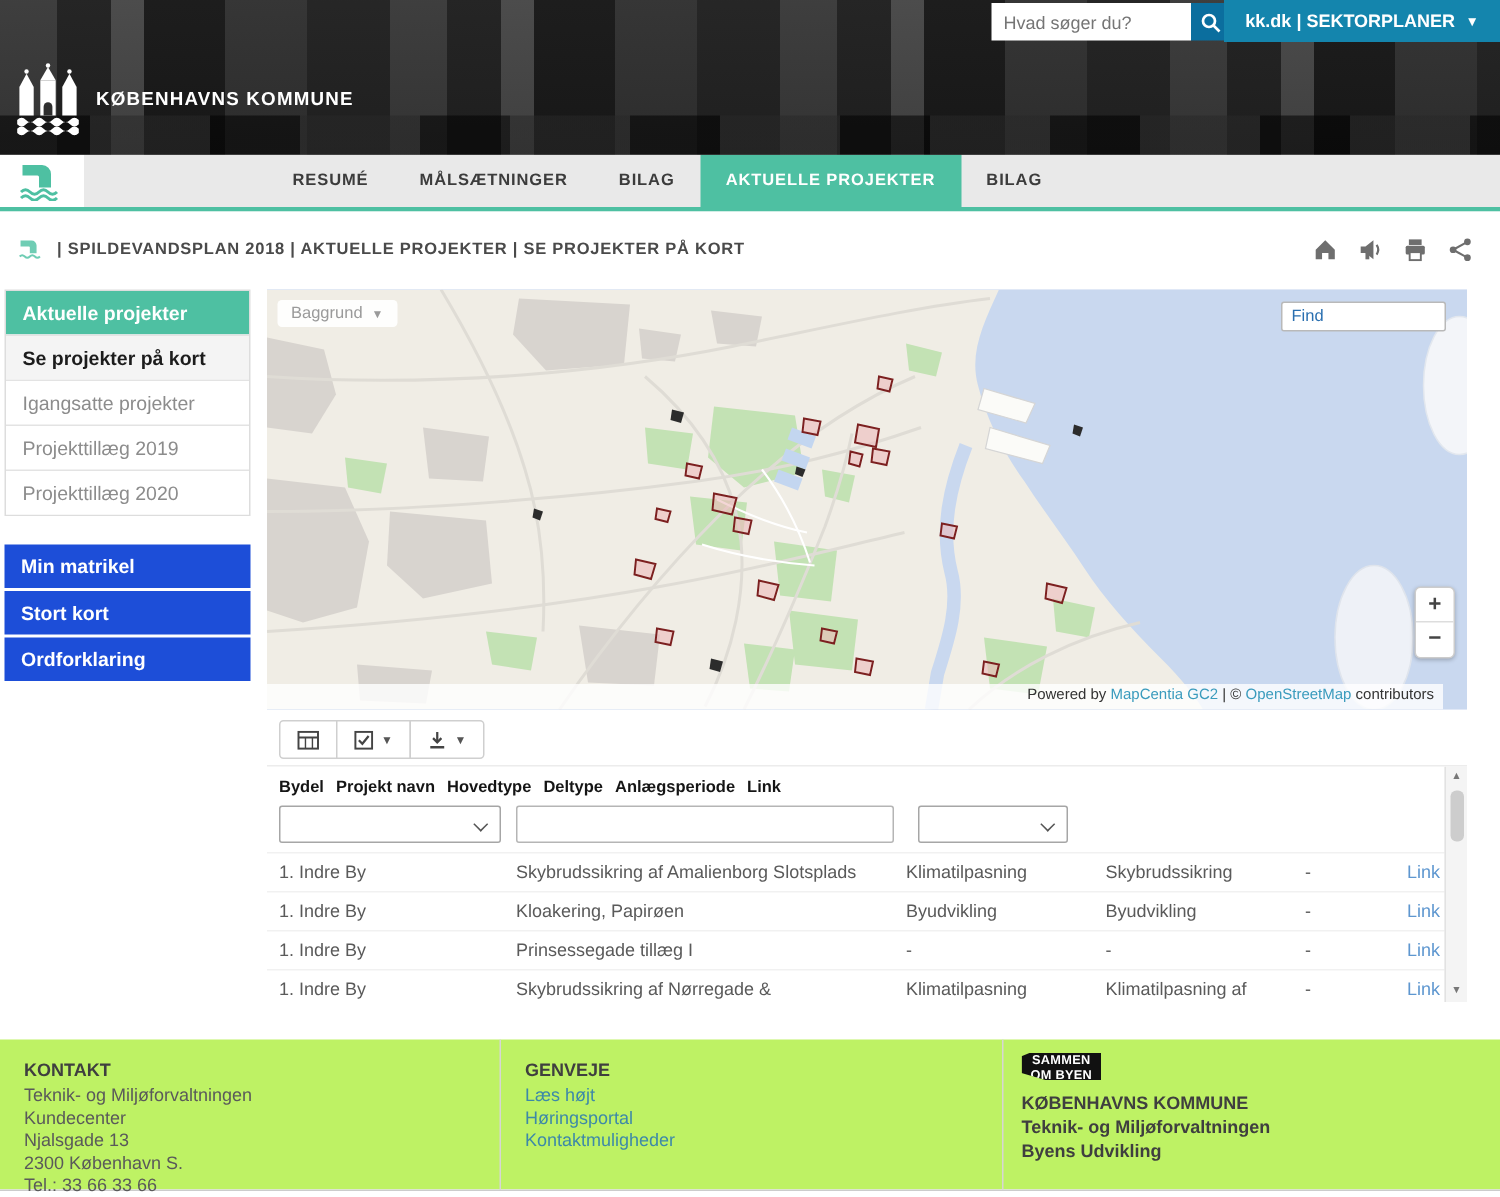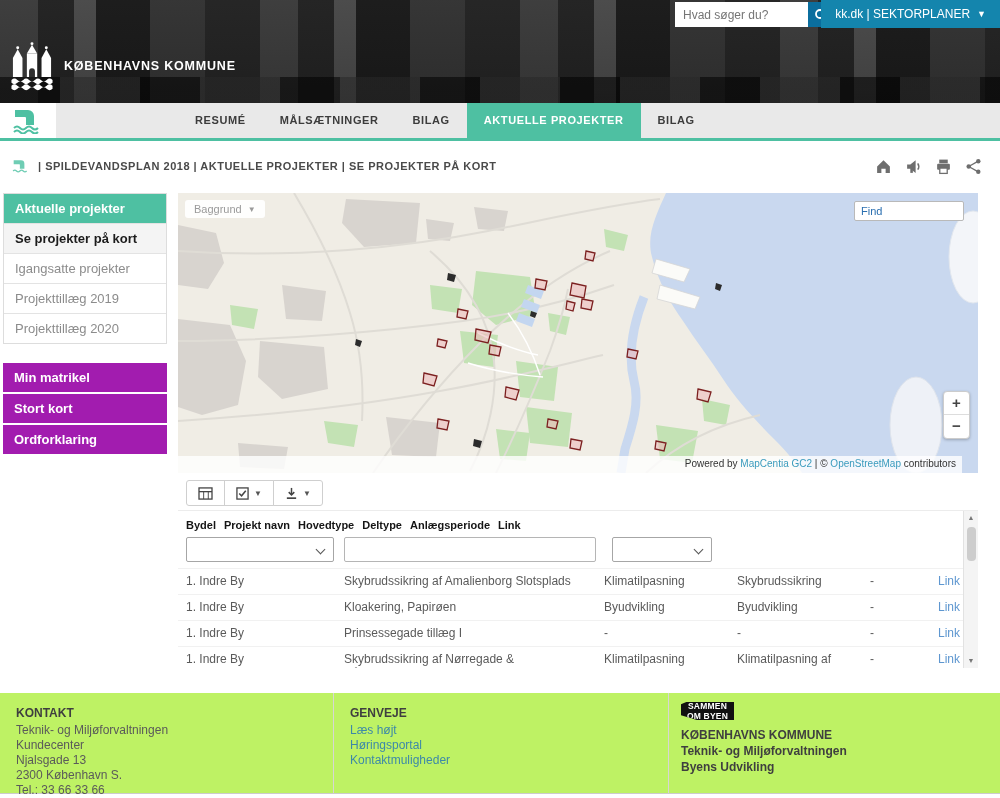--- a/index.html
+++ b/index.html
@@ -10,25 +10,25 @@
   .photo-header { position:relative; height:103px;
     background:
       linear-gradient(rgba(20,20,20,.35), rgba(10,10,10,.45)),
       repeating-linear-gradient(90deg,#555 0 38px,#2e2e2e 38px 74px,#6a6a6a 74px 96px,#222 96px 150px,#484848 150px 205px,#303030 205px 260px),
       linear-gradient(#8a8a8a,#2a2a2a);
   }
   .photo-header::after { content:""; position:absolute; left:0; right:0; bottom:0; height:26px;
     background:repeating-linear-gradient(90deg, rgba(0,0,0,.55) 0 60px, rgba(40,40,40,.55) 60px 140px); }
   .brand { position:absolute; left:10px; top:40px; display:flex; align-items:center; gap:10px; z-index:3; }
   .brand-text { color:#fff; font-size:12.5px; font-weight:bold; letter-spacing:.8px; }
-  .search-group { position:absolute; top:2px; right:166px; display:flex; z-index:3;justify-content:space-between; }
+  .search-group { position:absolute; top:2px; right:180px; display:flex; z-index:3;justify-content:space-between; }
   .search-input { width:133px; height:25px; border:none; padding:0 8px; font-size:12px; color:#333; outline:none; }
   .search-btn { width:26px; height:25px; border:none; background:#0b6e9e; display:flex; align-items:center; justify-content:center; cursor:pointer; }
   .portal-btn { position:absolute; top:0; right:0; height:28px; background:#1485ad; color:#fff; border:none;
-    font-size:12px; font-weight:normal; padding:0 14px; display:flex; align-items:center; gap:7px; cursor:pointer; z-index:3; }
+    font-size:12px; font-weight:bold; padding:0 14px; display:flex; align-items:center; gap:7px; cursor:pointer; z-index:3; }
   .portal-caret { font-size:9px; }
 
   
   .navbar { height:38px; background:#e9e9e9; border-bottom:3px solid #4ec0a2; display:flex; }
   .nav-logo { width:56px; background:#fff; display:flex; align-items:center; justify-content:center; }
   .nav-items { display:flex; margin-left:122px; }
   .nav-item { padding:0 17px; line-height:35px; font-size:11px; font-weight:bold; letter-spacing:.6px; color:#3c3c3c; cursor:pointer; white-space:nowrap; }
   .nav-item.active { background:#4ec0a2; color:#fff; }
 
   
@@ -42,21 +42,21 @@
   .main { display:flex; margin-top:2px; }
   .side-col { width:178px; padding-left:3px; }
   .map-col { width:800px; }
 
   
   .side-list { width:164px; border:1px solid #ddd; background:#fff; }
   .side-header { background:#4ec0a2; color:#fff; font-size:13px; font-weight:bold; padding:7px 11px; cursor:pointer; }
   .side-item { padding:7px 11px; font-size:13px; color:#8c8c8c; border-top:1px solid #e3e3e3; cursor:pointer; background:#fff; }
   .side-item.active { background:#f4f4f4; color:#1c1c1c; font-weight:bold; }
   .side-tools { width:164px; margin-top:19px; }
-  .tool-item { background:#a21caf; color:#fff; font-size:13px; font-weight:bold; padding:7px 11px; margin-bottom:2px; cursor:pointer; }
+  .tool-item { background:#1d4ed8; color:#fff; font-size:13px; font-weight:bold; padding:7px 11px; margin-bottom:2px; cursor:pointer; }
 
   
   .map-area { position:relative; width:800px; height:280px; background:#c9d8ef; overflow:hidden; }
   .map-area svg.mapcanvas { position:absolute; inset:0; }
   .map-baggrund { position:absolute; top:7px; left:7px; background:rgba(255,255,255,.92); border-radius:3px;
     padding:3px 9px; font-size:11px; color:#9a9a9a; display:flex; gap:6px; align-items:center; cursor:pointer; }
   .map-find { position:absolute; top:8px; right:14px; width:110px; height:20px; border:1px solid #b9b9b9; border-radius:2px;
     font-size:11px; color:#2a6fb0; padding:0 6px; outline:none; background:#fff; }
   .map-zoom { position:absolute; right:8px; bottom:34px; width:27px; background:#fff; border:1px solid #ccc; border-radius:4px;
     box-shadow:0 1px 3px rgba(0,0,0,.25); display:flex; flex-direction:column; }

